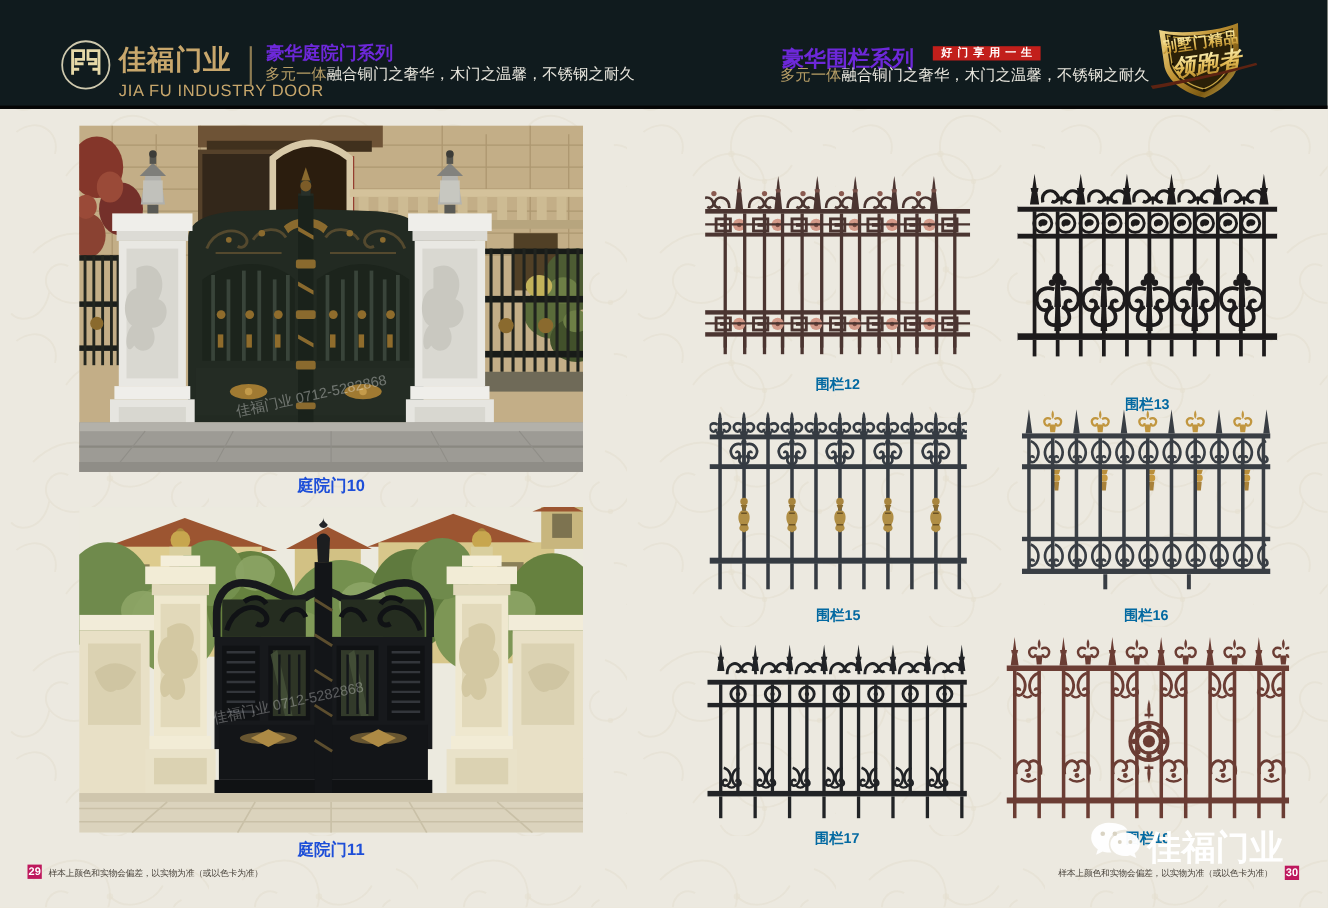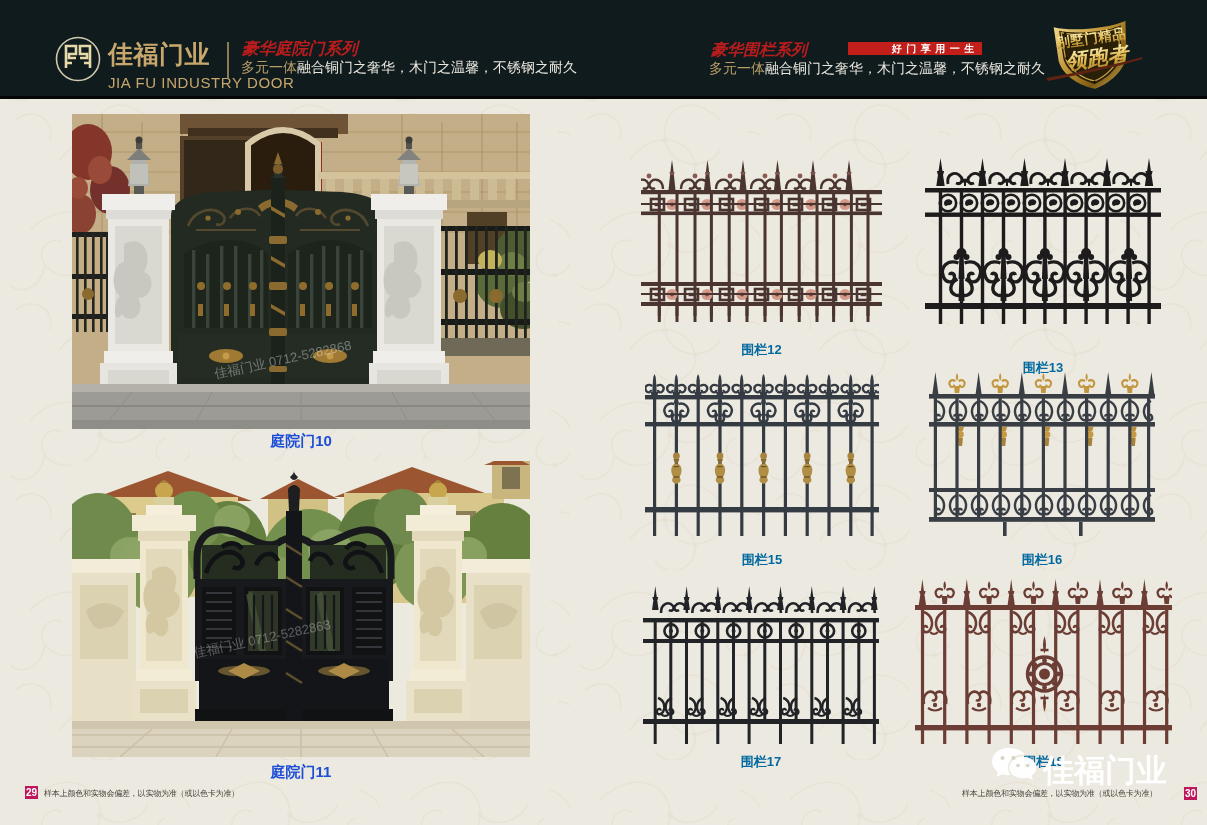--- a/index.html
+++ b/index.html
@@ -3,21 +3,21 @@
 <meta charset="utf-8">
 <title>catalog</title>
 <style>
   html,body{margin:0;padding:0;}
   body{width:1207px;height:825px;position:relative;overflow:hidden;
        font-family:"Liberation Sans",sans-serif;background:#ece8dc;}
   .abs{position:absolute;}
   #header{left:0;top:0;width:1207px;height:99px;background:#101b1e;}
   #hline{left:0;top:96px;width:1207px;height:3px;background:#050505;}
   .goldtxt{color:#c8a76c;}
-  .cream{color:#b91c1c;font-style:italic;}
+  .cream{color:#6d28d9;}
   #caption1,#caption2{font-weight:bold;font-size:15px;color:#1d4ed8;text-align:center;width:458px;}
   .fcap{font-weight:bold;font-size:13px;color:#0369a1;text-align:center;}
   .note{font-size:8px;color:#4a443c;white-space:nowrap;letter-spacing:-0.2px;text-align:center;}
   .pagenum{width:13px;height:13px;background:#be185d;color:#fff;font-size:10px;font-weight:bold;
            text-align:center;line-height:13px;}
 </style>
 </head>
 <body>
 
 <svg class="abs" style="left:0;top:0;" width="1207" height="825">
@@ -60,26 +60,26 @@
 <div class="abs goldtxt" style="left:108px;top:38px;font-size:25px;font-weight:bold;letter-spacing:0.5px;">佳福门业</div>
 
 <div class="abs goldtxt" style="left:108px;top:74px;font-size:15px;letter-spacing:0.6px;">JIA FU INDUSTRY DOOR</div>
 
 <div class="abs" style="left:227px;top:42px;width:2px;height:36px;background:#8d7c52;"></div>
 
 <div class="abs cream" style="left:242px;top:38px;font-size:16.5px;font-weight:bold;">豪华庭院门系列</div>
 
 <div class="abs" style="left:241px;top:59px;font-size:14px;color:#e9e7de;"><span class="goldtxt" style="color:#b79e66;">多元一体</span>融合铜门之奢华，木门之温馨，不锈钢之耐久</div>
 
-<div class="abs cream" style="left:711px;top:40px;font-size:16px;font-weight:bold;">豪华围栏系列</div>
+<div class="abs cream" style="left:711px;top:40px;font-size:20px;font-weight:bold;">豪华围栏系列</div>
 
 <div class="abs" style="left:709px;top:60px;font-size:14px;color:#e9e7de;"><span style="color:#b79e66;">多元一体</span>融合铜门之奢华，木门之温馨，不锈钢之耐久</div>
 
 <div class="abs" style="left:848px;top:42px;width:98px;height:13px;background:#c21f1b;color:#fff;
-     font-size:10px;font-weight:bold;text-align:center;line-height:13.5px;letter-spacing:4.5px;text-indent:4.5px;padding-left:36px;">好门享用一生</div>
+     font-size:10px;font-weight:bold;text-align:center;line-height:13.5px;letter-spacing:4.5px;text-indent:4.5px;">好门享用一生</div>
 
 <svg class="abs" style="left:1042px;top:8px;" width="130" height="90" viewBox="0 0 130 90">
   <defs>
     <linearGradient id="gld" x1="0" y1="0" x2="1" y2="1">
       <stop offset="0" stop-color="#f0d98c"></stop>
         <stop offset="0.4" stop-color="#c09334"></stop>
       <stop offset="0.7" stop-color="#7d5a12"></stop>
         <stop offset="1" stop-color="#d8bc64"></stop>
     </linearGradient>
     <linearGradient id="gld2" x1="0" y1="0" x2="0" y2="1">
@@ -1102,21 +1102,21 @@
     <rect x="227.9" y="152" width="3.2" height="14"></rect>
       <rect x="250.1" y="152" width="3.2" height="14"></rect>
   </g>
 </svg>
 <div class="fcap abs" style="left:915px;top:753px;width:257px;">围栏18</div>
 
 <div class="pagenum abs" style="left:25px;top:786px;">29</div>
 
 <div class="note abs" style="left:44px;top:788px;">样本上颜色和实物会偏差，以实物为准（或以色卡为准）</div>
 
-<div class="pagenum abs" style="left:1168px;top:787px;margin-left:16px;">30</div>
+<div class="pagenum abs" style="left:1168px;top:787px;">30</div>
 
 <div class="note abs" style="left:962px;top:788px;">样本上颜色和实物会偏差，以实物为准（或以色卡为准）</div>
 
 <svg class="abs" style="left:991px;top:747px;" width="182" height="40" viewBox="0 0 182 40">
   <g fill="#ffffff" opacity="0.97">
     <path d="M17,1 C8,1 1,7 1,14.5 C1,19 3.5,22.5 7,25 L5.5,30 L11.5,27 C13,27.6 15,28 17,28 C17.8,28 18.6,28 19.4,27.9 C17.9,25.7 17,23 17,20.2 C17,13 23.5,7.4 31.5,7.4 C32.3,7.4 33,7.4 33.8,7.6 C32.2,3.7 25.5,1 17,1 Z"></path>
     <path d="M31.8,9.8 C24,9.8 18.4,14.6 18.4,20.5 C18.4,26.4 24,31.2 31.8,31.2 C33.4,31.2 35,30.9 36.5,30.4 L42,33 L40.5,28.6 C43.6,26.6 45.2,23.7 45.2,20.5 C45.2,14.6 39.6,9.8 31.8,9.8 Z"></path>
   </g>
   <g fill="#d9d3c3">
     <circle cx="11.5" cy="11" r="2.1"></circle>

